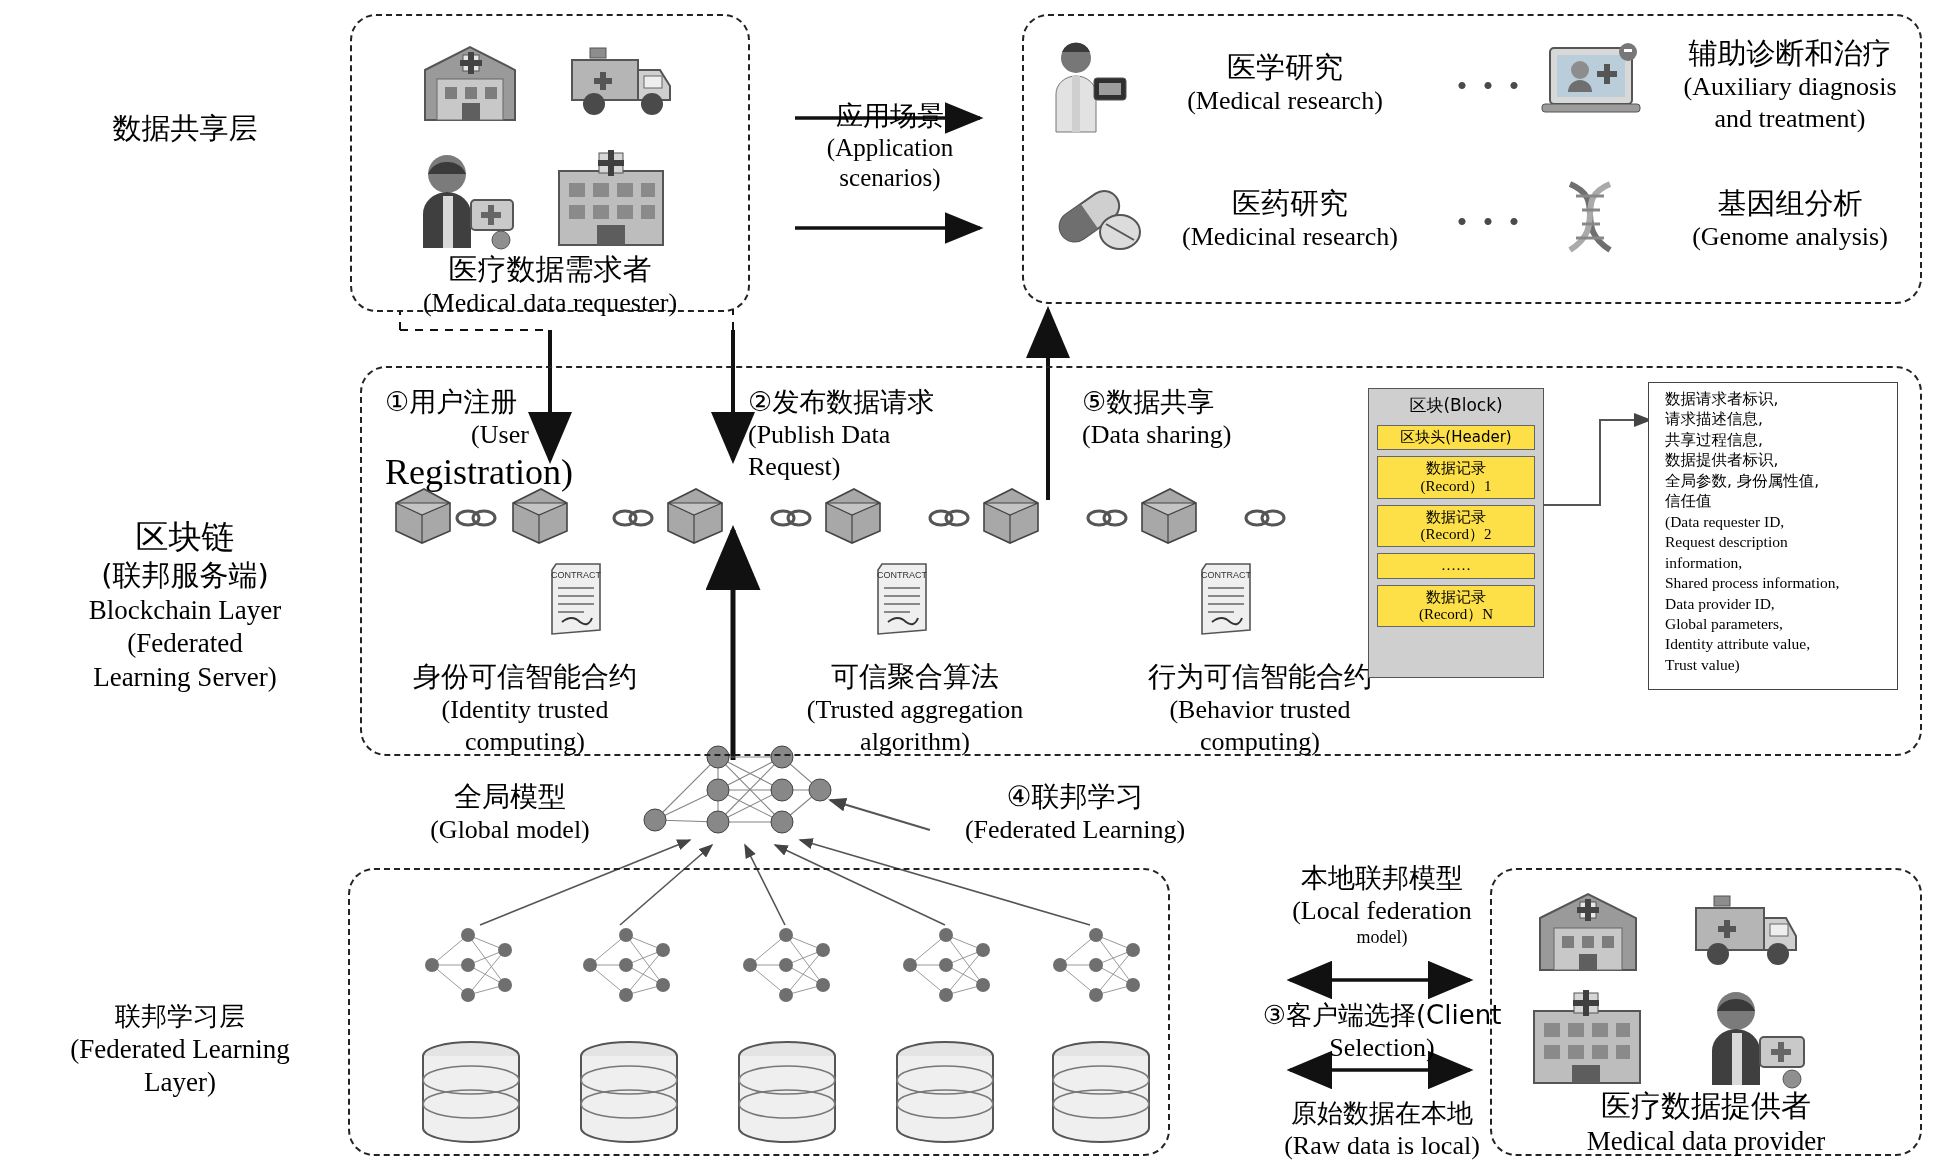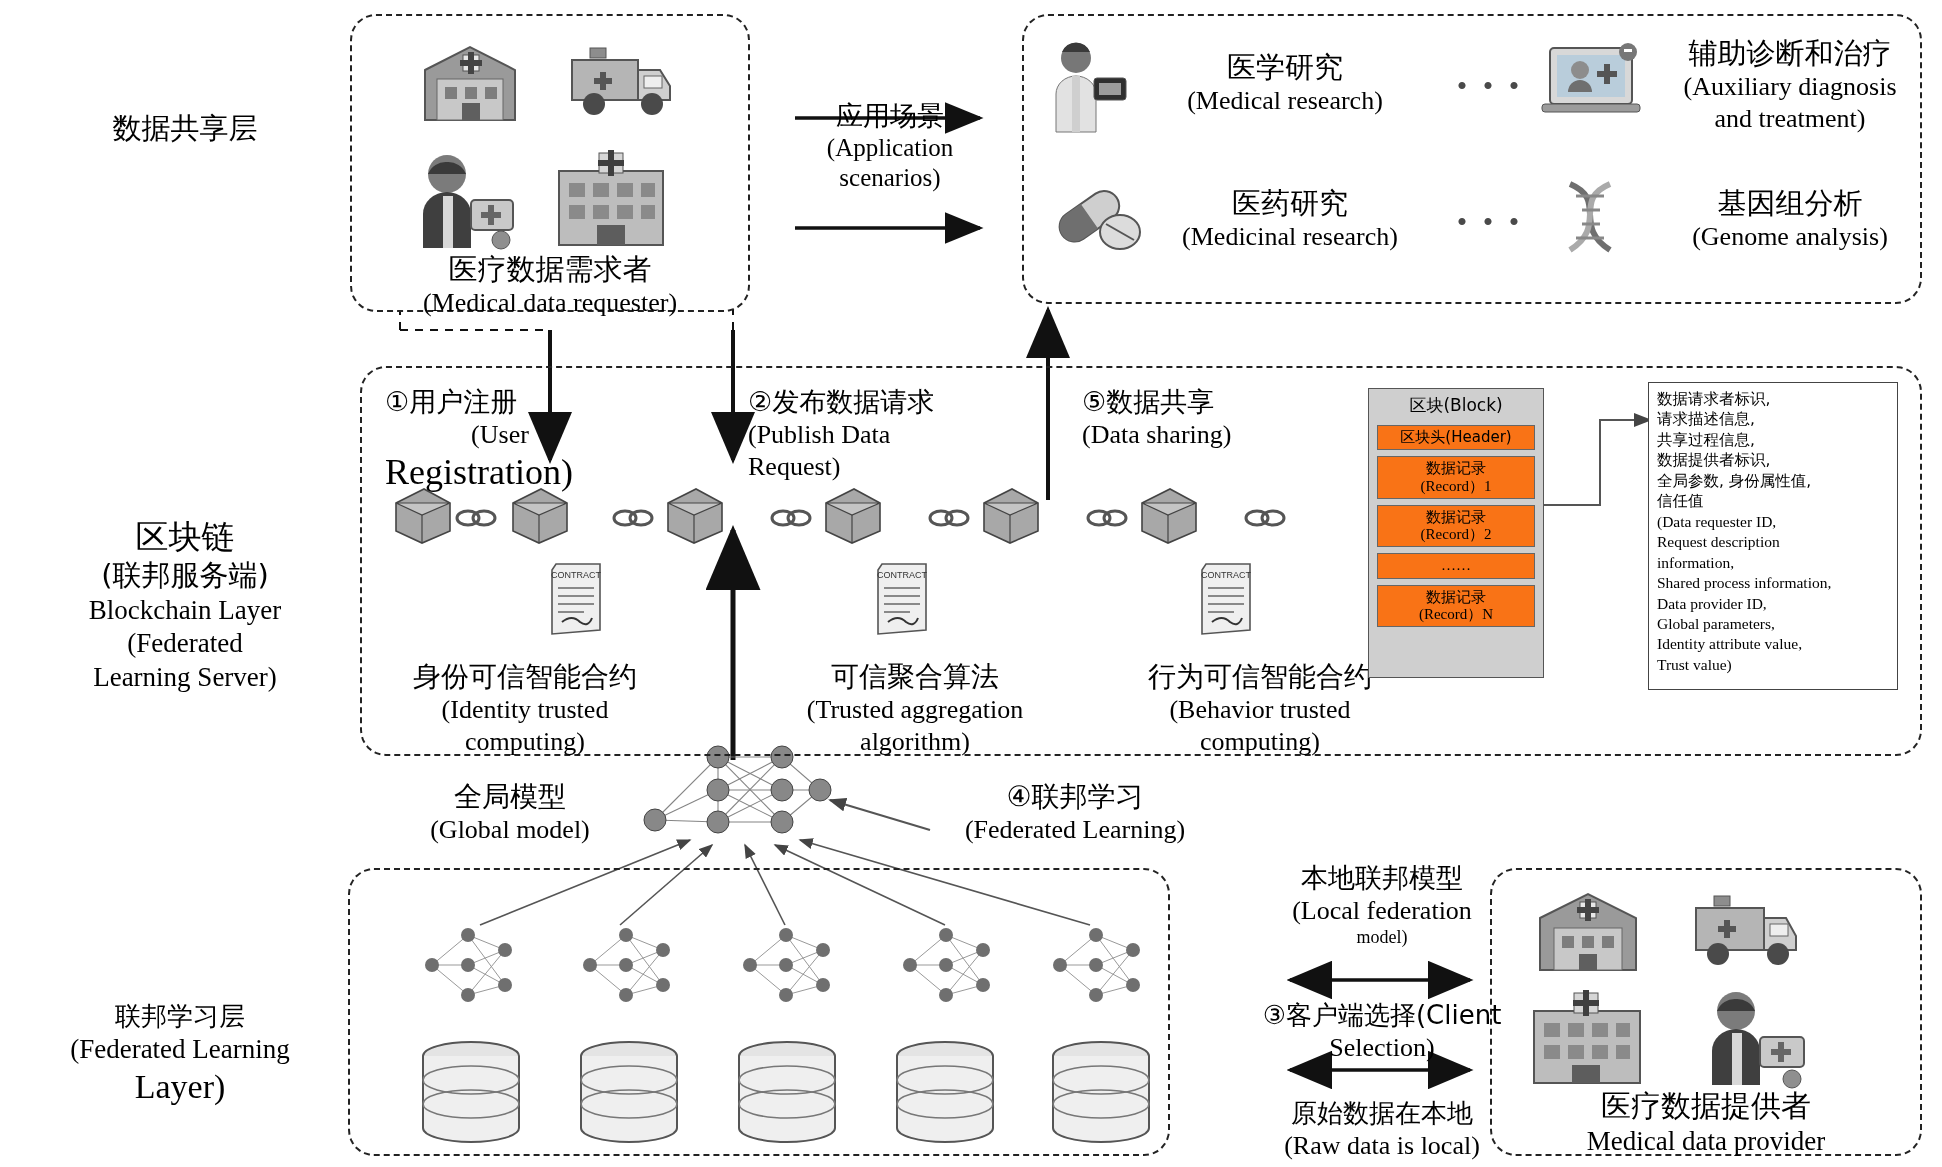--- a/index.html
+++ b/index.html
@@ -33,39 +33,39 @@
   }
   svg{position:absolute;left:0;top:0;pointer-events:none;}
   .db{position:absolute;}
   .blockdetail{
     position:absolute;
     background:#cfcfcf;
     border:1px solid #555;
     box-sizing:border-box;
   }
   .blockdetail .row{
-    background:#f97316;
+    background:#fde047;
     border:1px solid #666;
     margin:6px 8px;
     text-align:center;
     font-size:15px;
     line-height:1.15;
     padding:3px 0;
   }
   .blockdetail .title{
     text-align:center;font-size:17px;padding:5px 0 2px 0;
   }
   .infobox{
     position:absolute;
     border:1px solid #444;
     background:#fff;
     box-sizing:border-box;
     font-size:15.5px;
     line-height:1.32;
-    padding:6px 8px;
+    padding:6px 16px;
   }
   .icon{position:absolute;}
 </style>
 </head>
 <body>
 
 <svg width="1942" height="1167">
   <defs>
     <marker id="arrw" markerWidth="11" markerHeight="9" refX="10" refY="4.5" orient="auto">
       <polygon points="0,0 11,4.5 0,9" fill="#111"></polygon>
@@ -254,21 +254,21 @@
   <div class="cn" style="font-size:33px;">区块链</div>
   <div class="cn" style="font-size:29px;">(联邦服务端)</div>
   <div style="font-size:27px;">Blockchain Layer</div>
   <div style="font-size:27px;">(Federated</div>
   <div style="font-size:27px;">Learning Server)</div>
 </div>
 
 <div class="label-left" style="left:10px;top:1000px;width:340px;">
   <div class="cn" style="font-size:26px;">联邦学习层</div>
   <div style="font-size:27px;">(Federated Learning</div>
-  <div style="font-size:34px;">Layer)</div>
+  <div style="font-size:27px;">Layer)</div>
 </div>
 
 <div class="icon" style="left:415px;top:35px;width:110px;height:95px;">
   <svg width="110" height="95" viewBox="0 0 110 95">
     <polygon points="10,35 55,12 100,35 100,85 10,85" fill="#9a9a9a" stroke="#555" stroke-width="2"></polygon>
     <rect x="22" y="44" width="66" height="41" fill="#c8c8c8" stroke="#666"></rect>
     <rect x="48" y="20" width="16" height="16" fill="#e8e8e8" stroke="#555"></rect>
     <rect x="53" y="17" width="6" height="22" fill="#444"></rect>
       <rect x="45" y="25" width="22" height="6" fill="#444"></rect>
     <rect x="30" y="52" width="12" height="12" fill="#7d7d7d"></rect>

